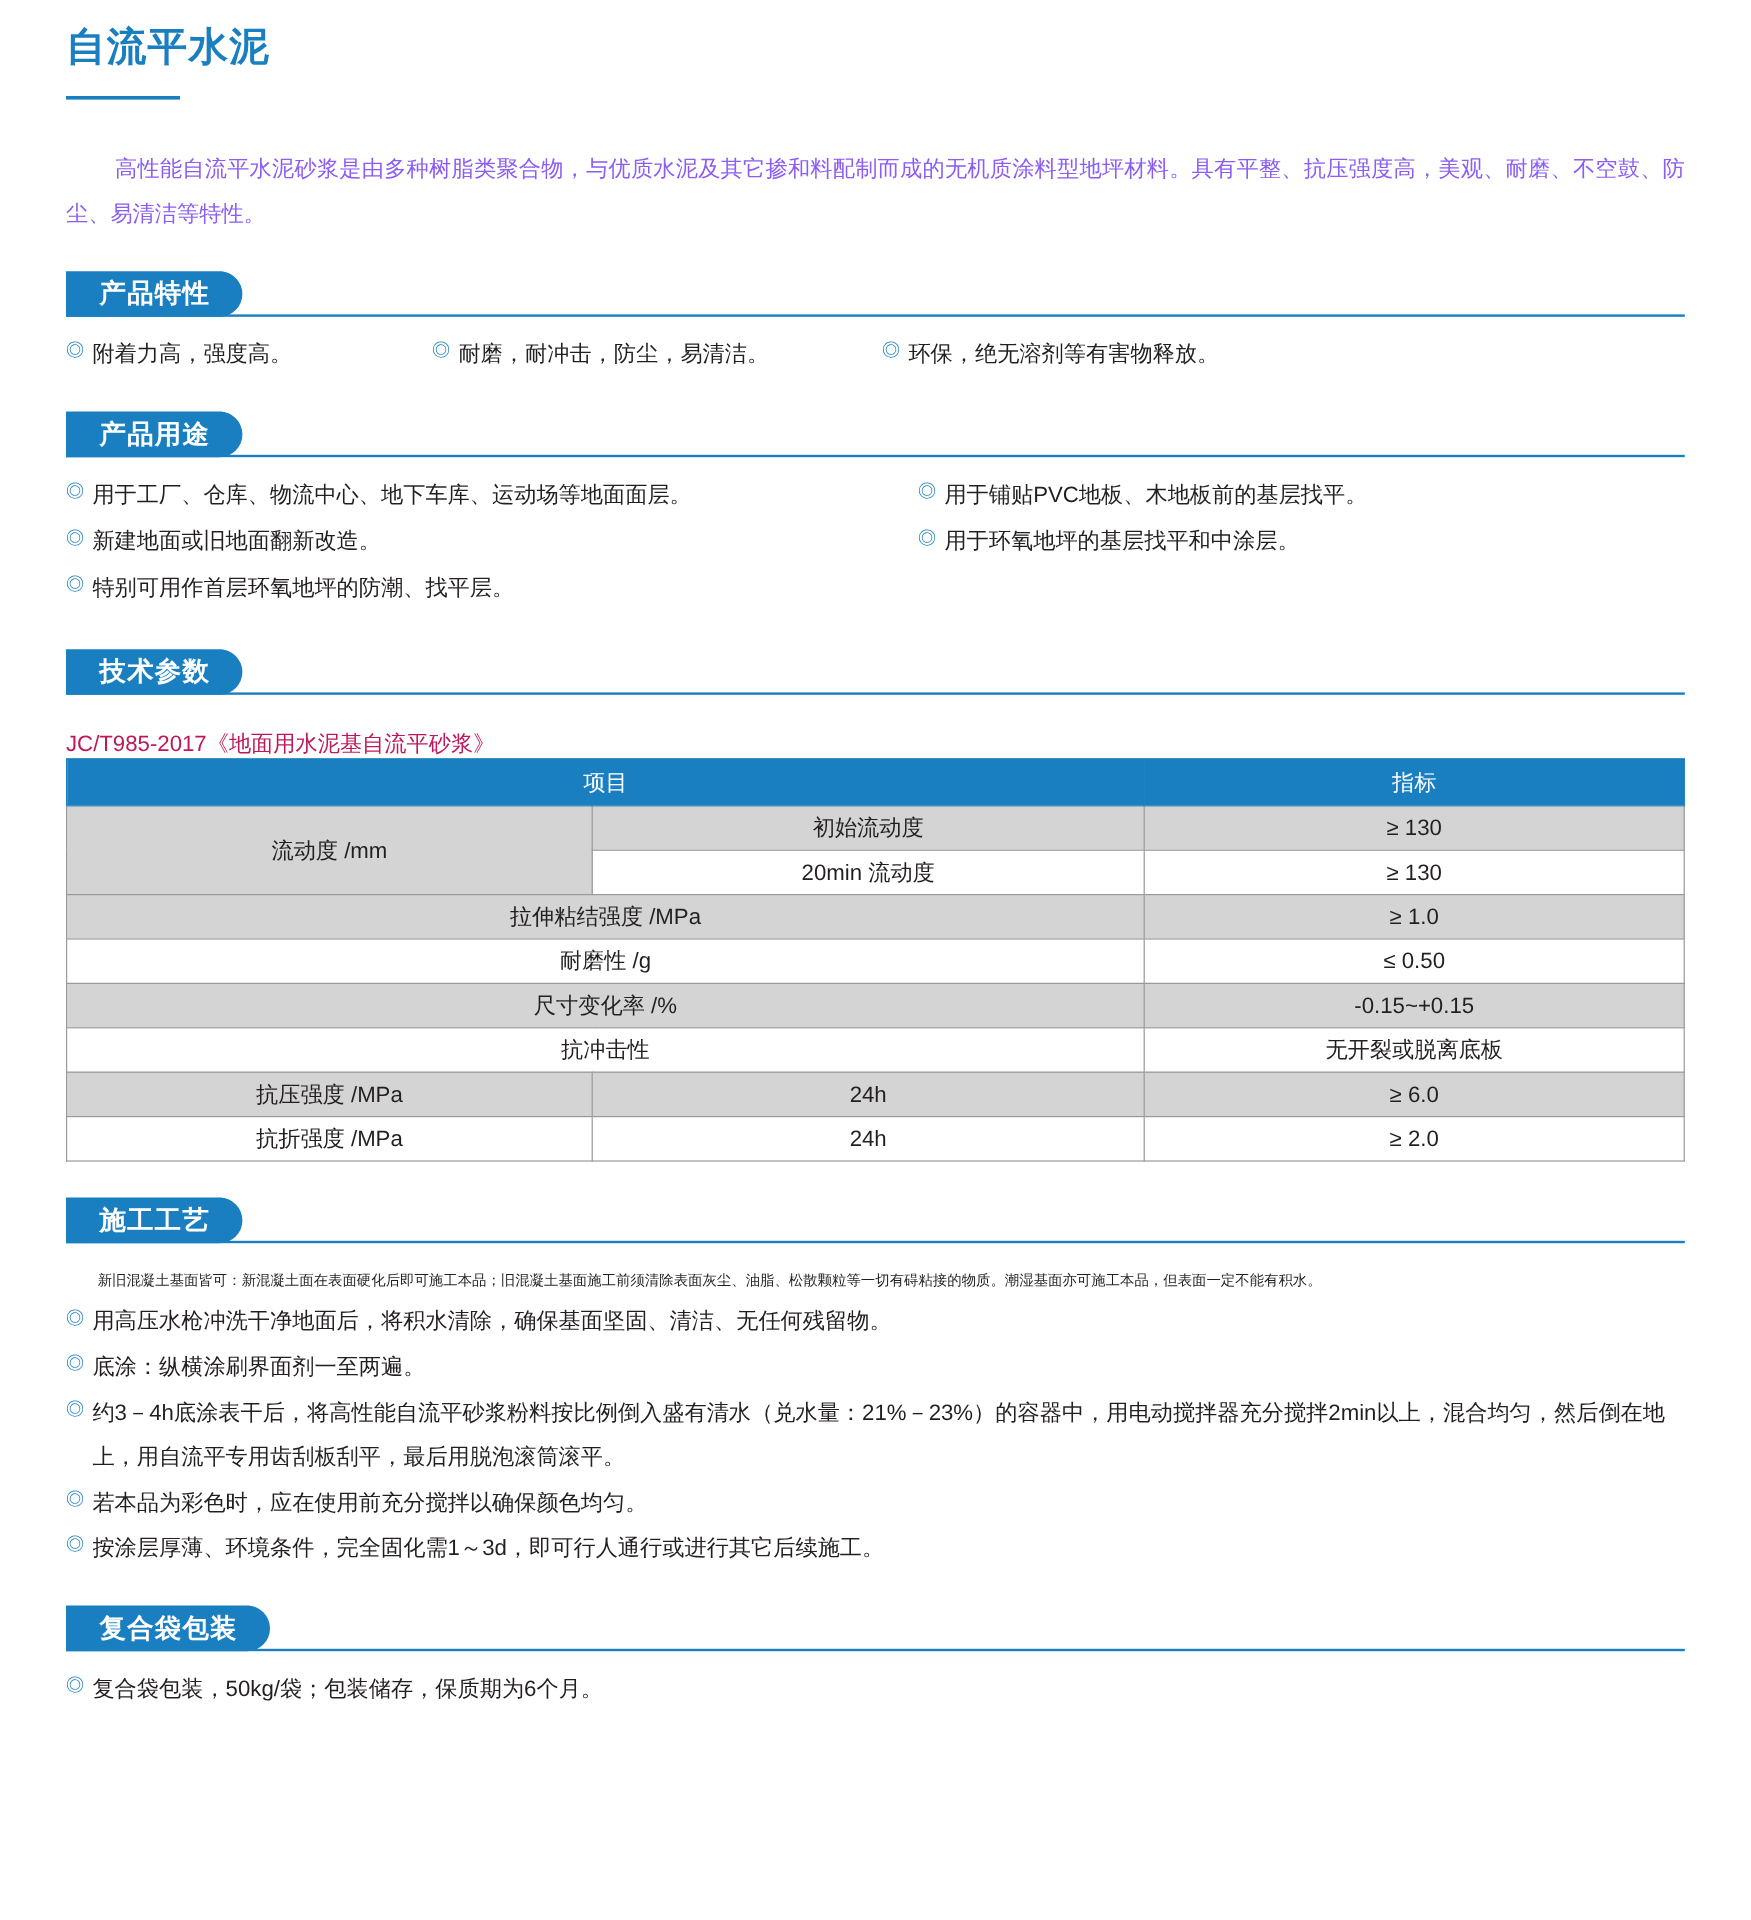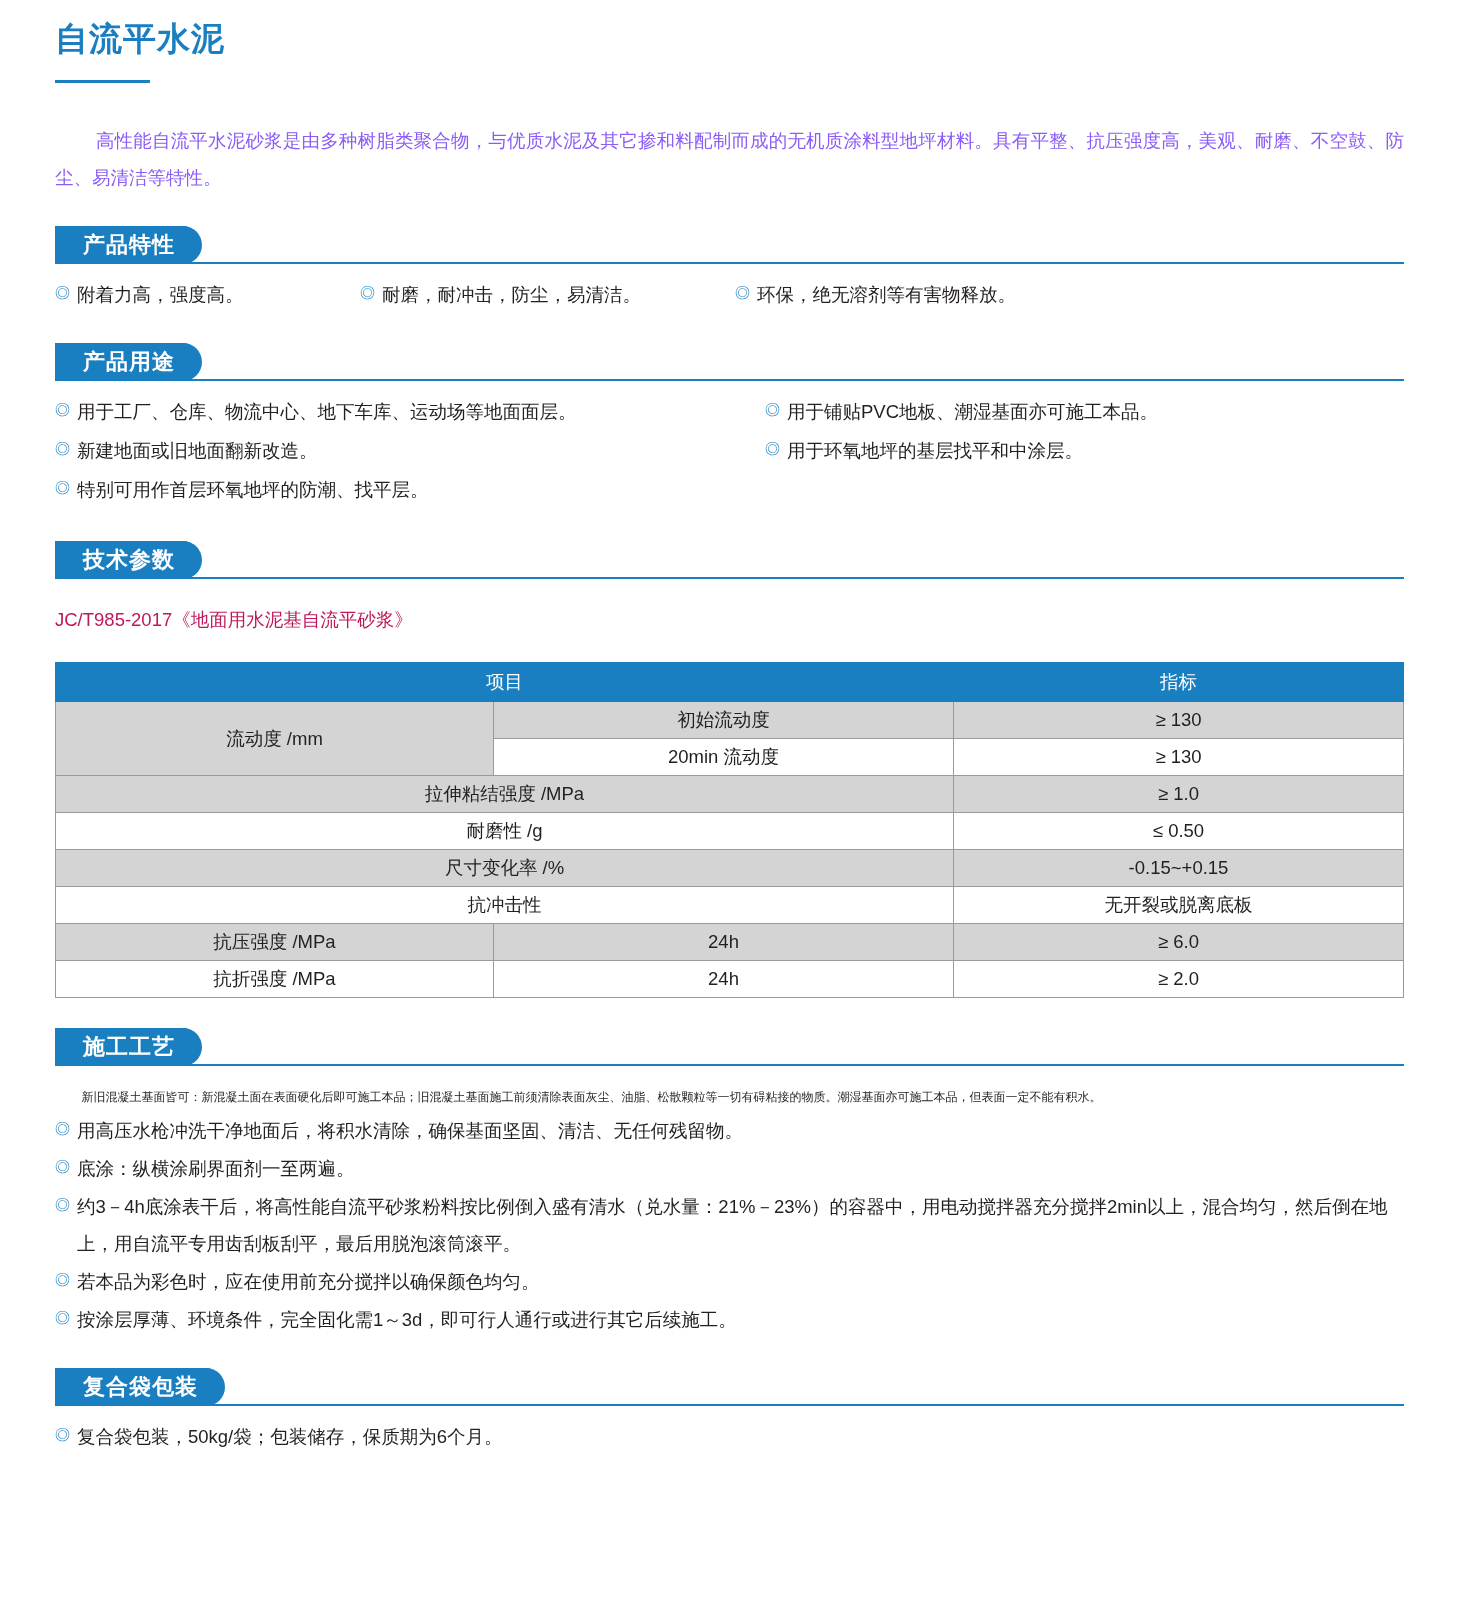--- a/index.html
+++ b/index.html
@@ -120,21 +120,21 @@
   }
 
   
   .std-line {
     margin-top: 28px;
     text-align: left;
     font-size: 18.5px;
     color: #be185d;
   }
   table.tech {
-    margin-top: 30px;
+    margin-top: 0;
     width: 100%;
     border-collapse: collapse;
     font-size: 18.5px;
   }
   table.tech th,
   table.tech td {
     border: 1px solid #9a9a9a;
     text-align: center;
     height: 36px;
     padding: 0 6px;
@@ -206,21 +206,21 @@
       <span class="tag">产品用途</span>
       <span class="rule"></span>
     </div>
     <div class="use-grid">
       <div class="bullet">
         <span class="mark">◎</span>
         <span>用于工厂、仓库、物流中心、地下车库、运动场等地面面层。</span>
       </div>
       <div class="bullet">
         <span class="mark">◎</span>
-        <span>用于铺贴PVC地板、潮湿基面亦可施工本品。</span>
+        <span>用于铺贴PVC地板、木地板前的基层找平。</span>
       </div>
       <div class="bullet">
         <span class="mark">◎</span>
         <span>新建地面或旧地面翻新改造。</span>
       </div>
       <div class="bullet">
         <span class="mark">◎</span>
         <span>用于环氧地坪的基层找平和中涂层。</span>
       </div>
       <div class="bullet">

